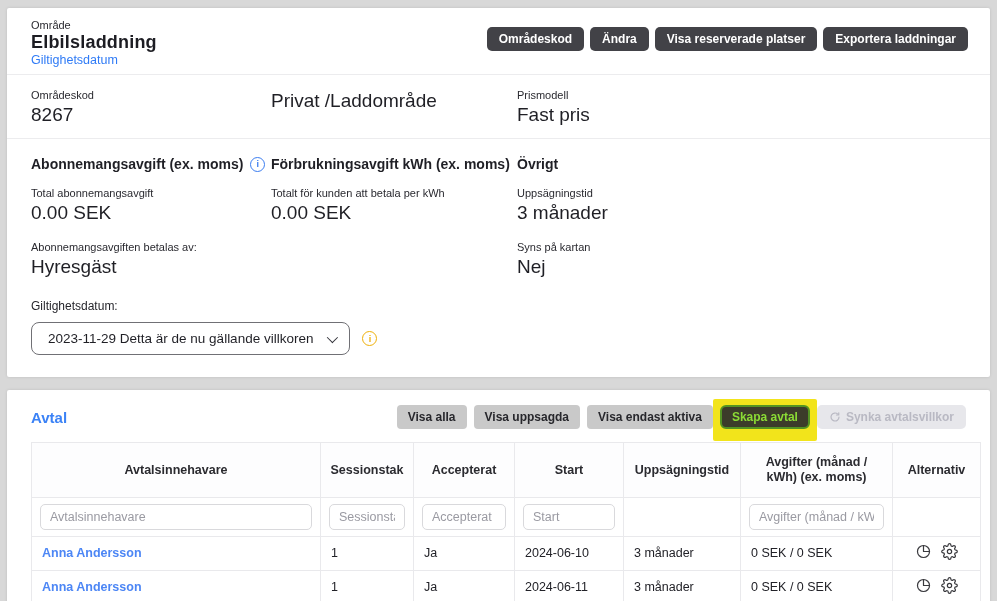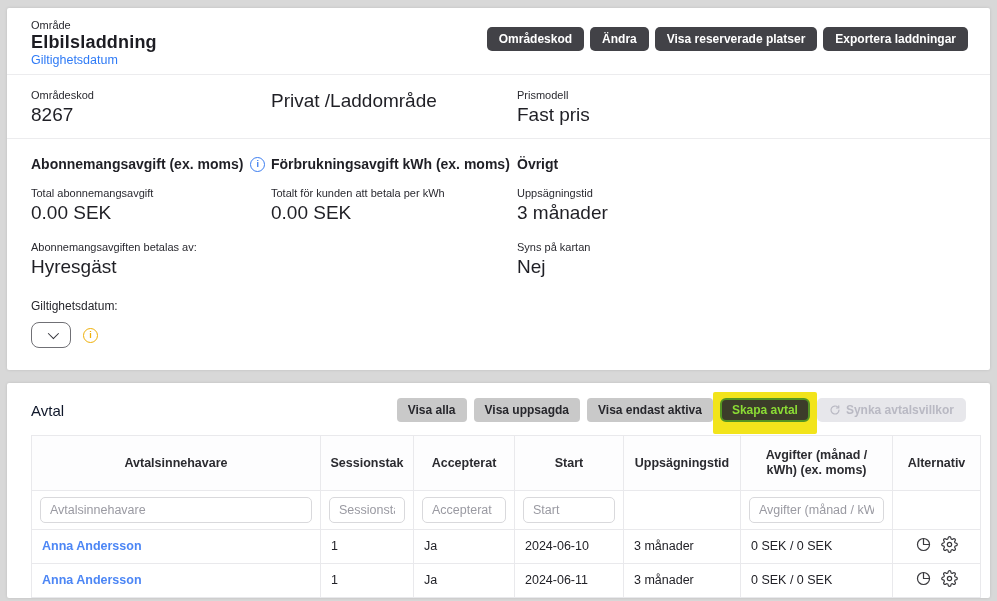--- a/index.html
+++ b/index.html
@@ -81,21 +81,21 @@
     width: 8px; height: 8px;
     border-right: 1.8px solid #33333a; border-bottom: 1.8px solid #33333a;
     transform: rotate(45deg) translateY(-2px);
   }
 
   
   .avtal-header {
     display: flex; justify-content: space-between; align-items: center;
     padding: 15px 24px 11px;
   }
-  .avtal-title { font-size: 15px; font-weight: 400; color: #0f172a; }
+  .avtal-title { font-size: 15px; font-weight: 700; color: #3b82f6; }
   .avtal-actions { display: flex; align-items: center; gap: 7px; }
   .btn-gray {
     background: #c9c9c9; color: #27272c;
     border: none; border-radius: 4px;
     font-family: inherit; font-size: 12px; font-weight: 700;
     padding: 5px 11px; cursor: pointer; white-space: nowrap;
   }
   .hl-wrap {
     background: #f2e41b;
     padding: 6px 7px 12px;
@@ -222,20 +222,21 @@
           <div class="f-value">Nej</div>
         </div>
       </div>
 
     </div>
 
     <div class="validity">
       <div class="validity-label">Giltighetsdatum:</div>
       <div class="validity-row">
         <div class="select-box">
+          <span>2023-11-29 Detta är de nu gällande villkoren</span>
           <span class="chevron"></span>
         </div>
         <span class="circle-icon circle-orange">i</span>
       </div>
     </div>
 
   </div>
 
   <div class="card card-bottom">
 

